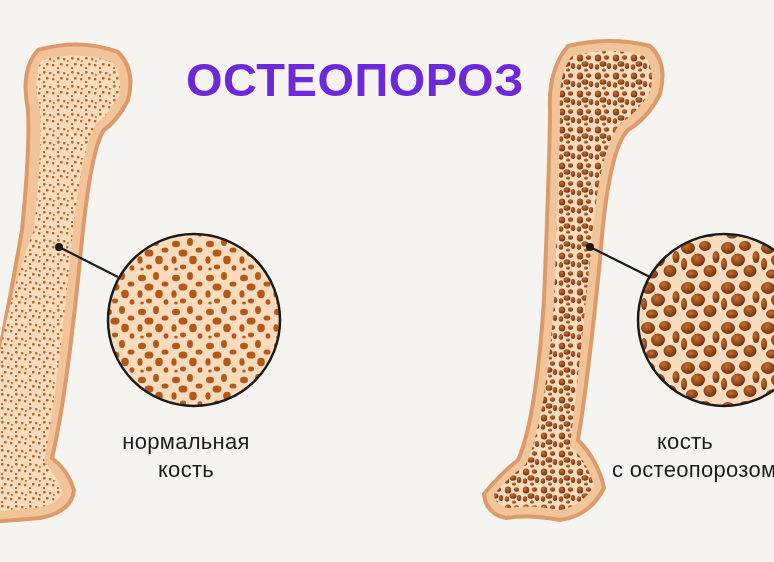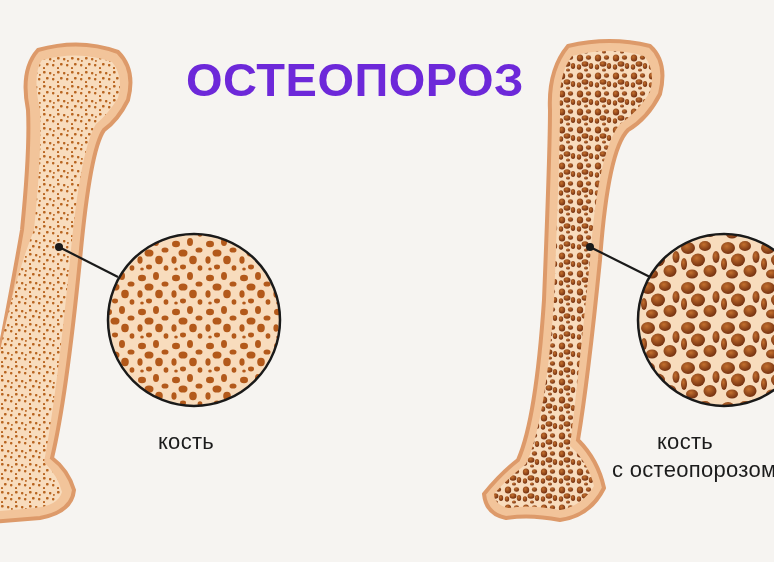--- a/index.html
+++ b/index.html
@@ -122,19 +122,20 @@
   <g>
     <circle cx="724" cy="320" r="86" fill="#f8dcbd"></circle>
     <rect x="630" y="230" width="190" height="180" fill="url(#zoomOsteo)" clip-path="url(#clipZoomR)"></rect>
     <circle cx="724" cy="320" r="86" fill="none" stroke="#1a1a1a" stroke-width="2.5"></circle>
   </g>
 </svg>
 
 <div class="title">ОСТЕОПОРОЗ</div>
 
 <div class="label label-normal">
+  <div>нормальная</div>
   <div>кость</div>
 </div>
 
 <div class="label label-osteo">
   <div style="padding-right:74px;">кость</div>
   <div style="text-align:left;">с остеопорозом</div>
 </div>
 
 </body></html>

